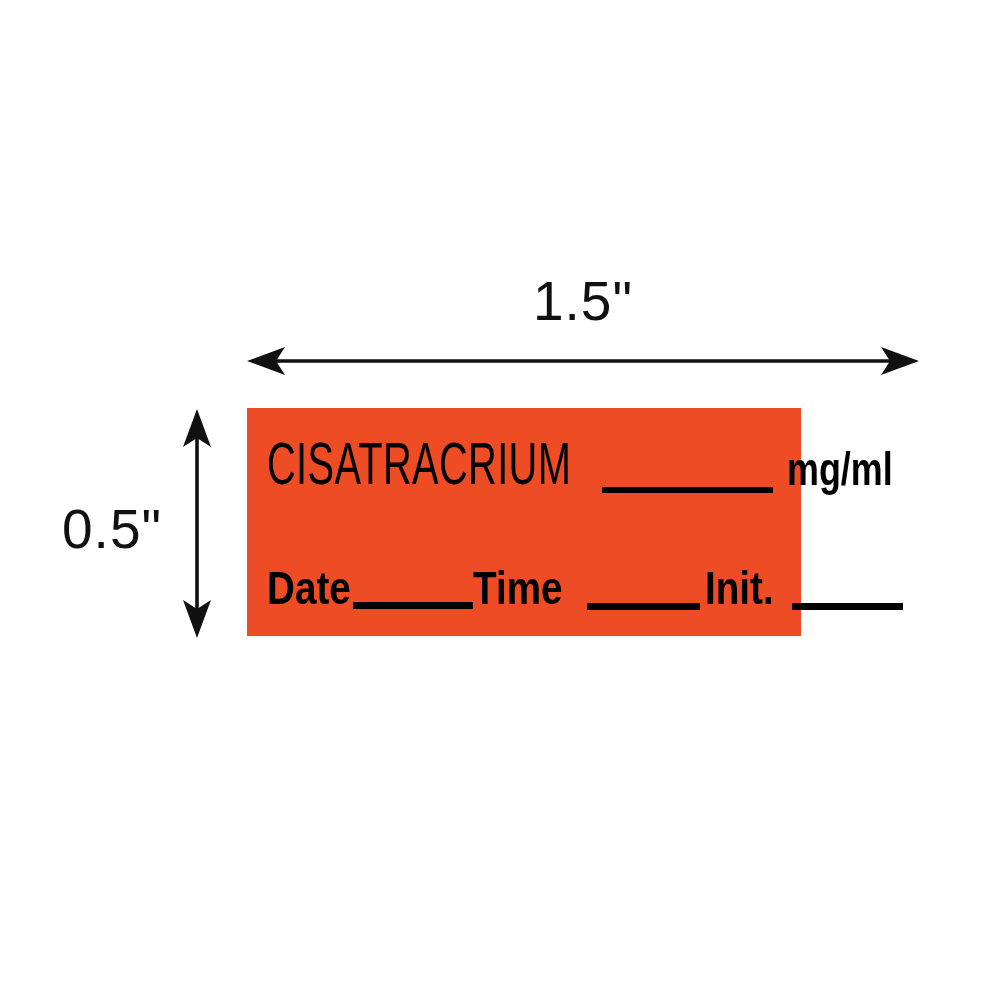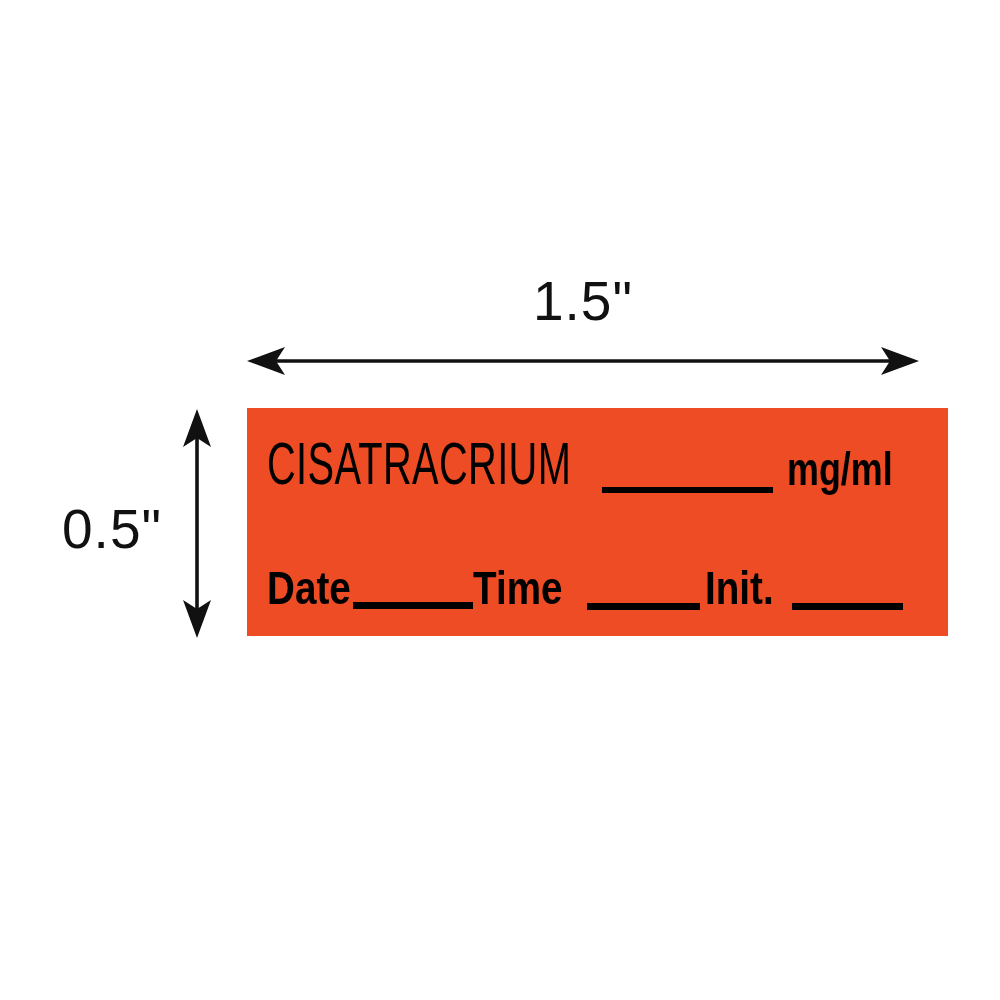--- a/index.html
+++ b/index.html
@@ -25,21 +25,21 @@
     white-space: nowrap;
   }
   .arrow-svg {
     position: absolute;
     display: block;
   }
   .tape {
     position: absolute;
     left: 247px;
     top: 408px;
-    width: 701px;
+    width: 554px;
     height: 228px;
   }
   .tape-text {
     position: absolute;
     color: #000000;
     line-height: 1;
     white-space: nowrap;
     transform-origin: 0 0;
   }
   .drug-name {

